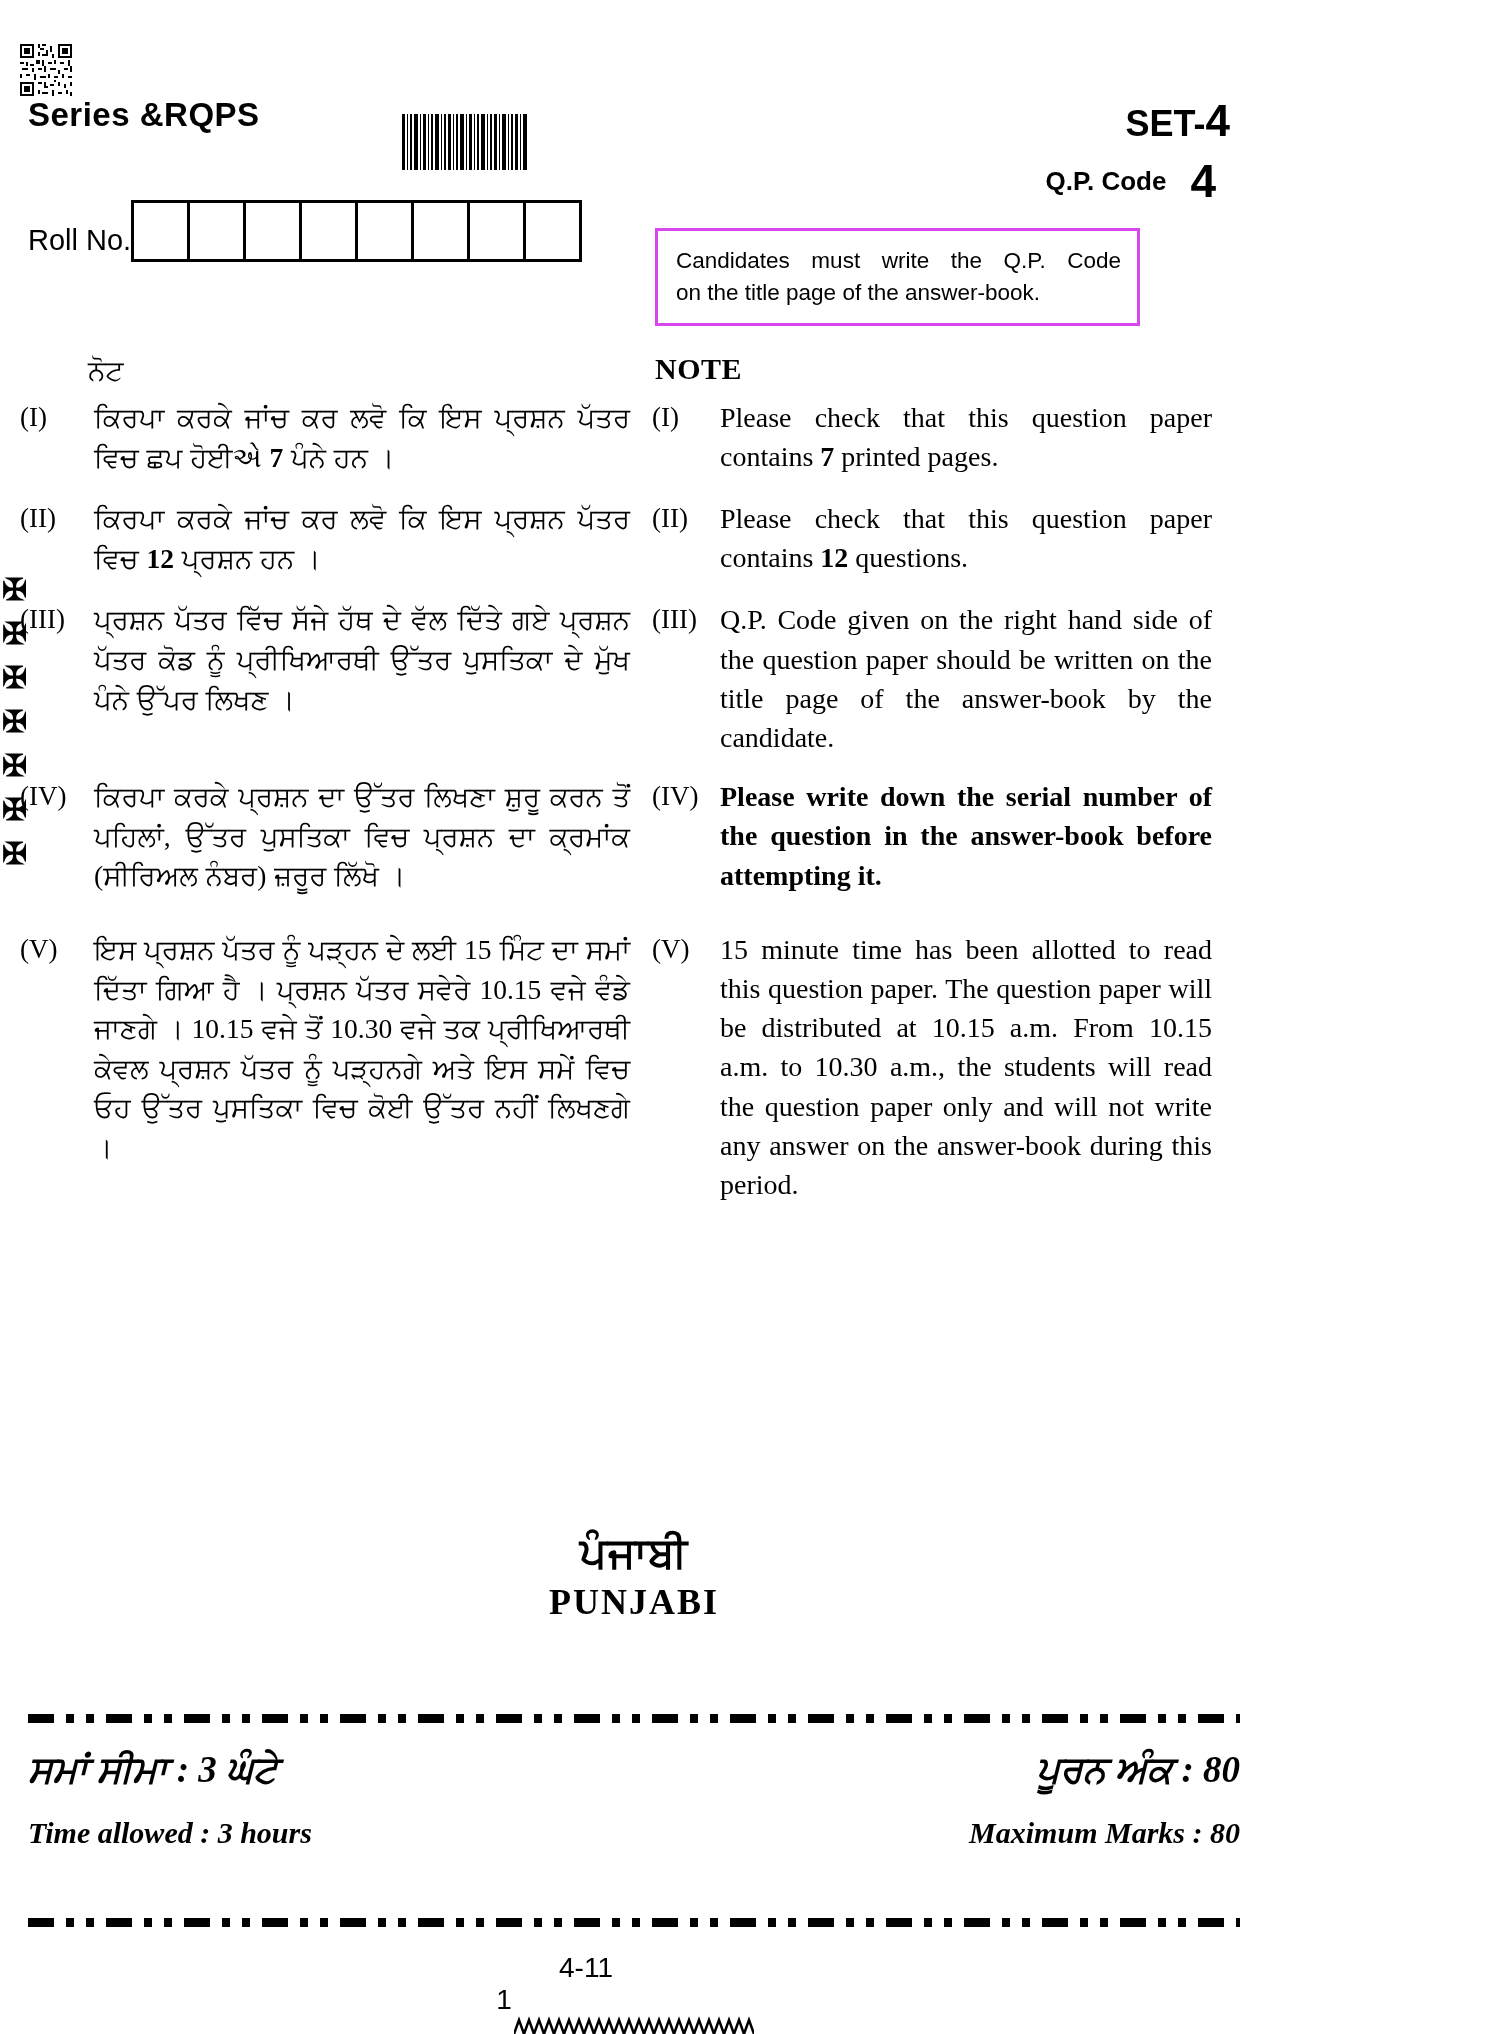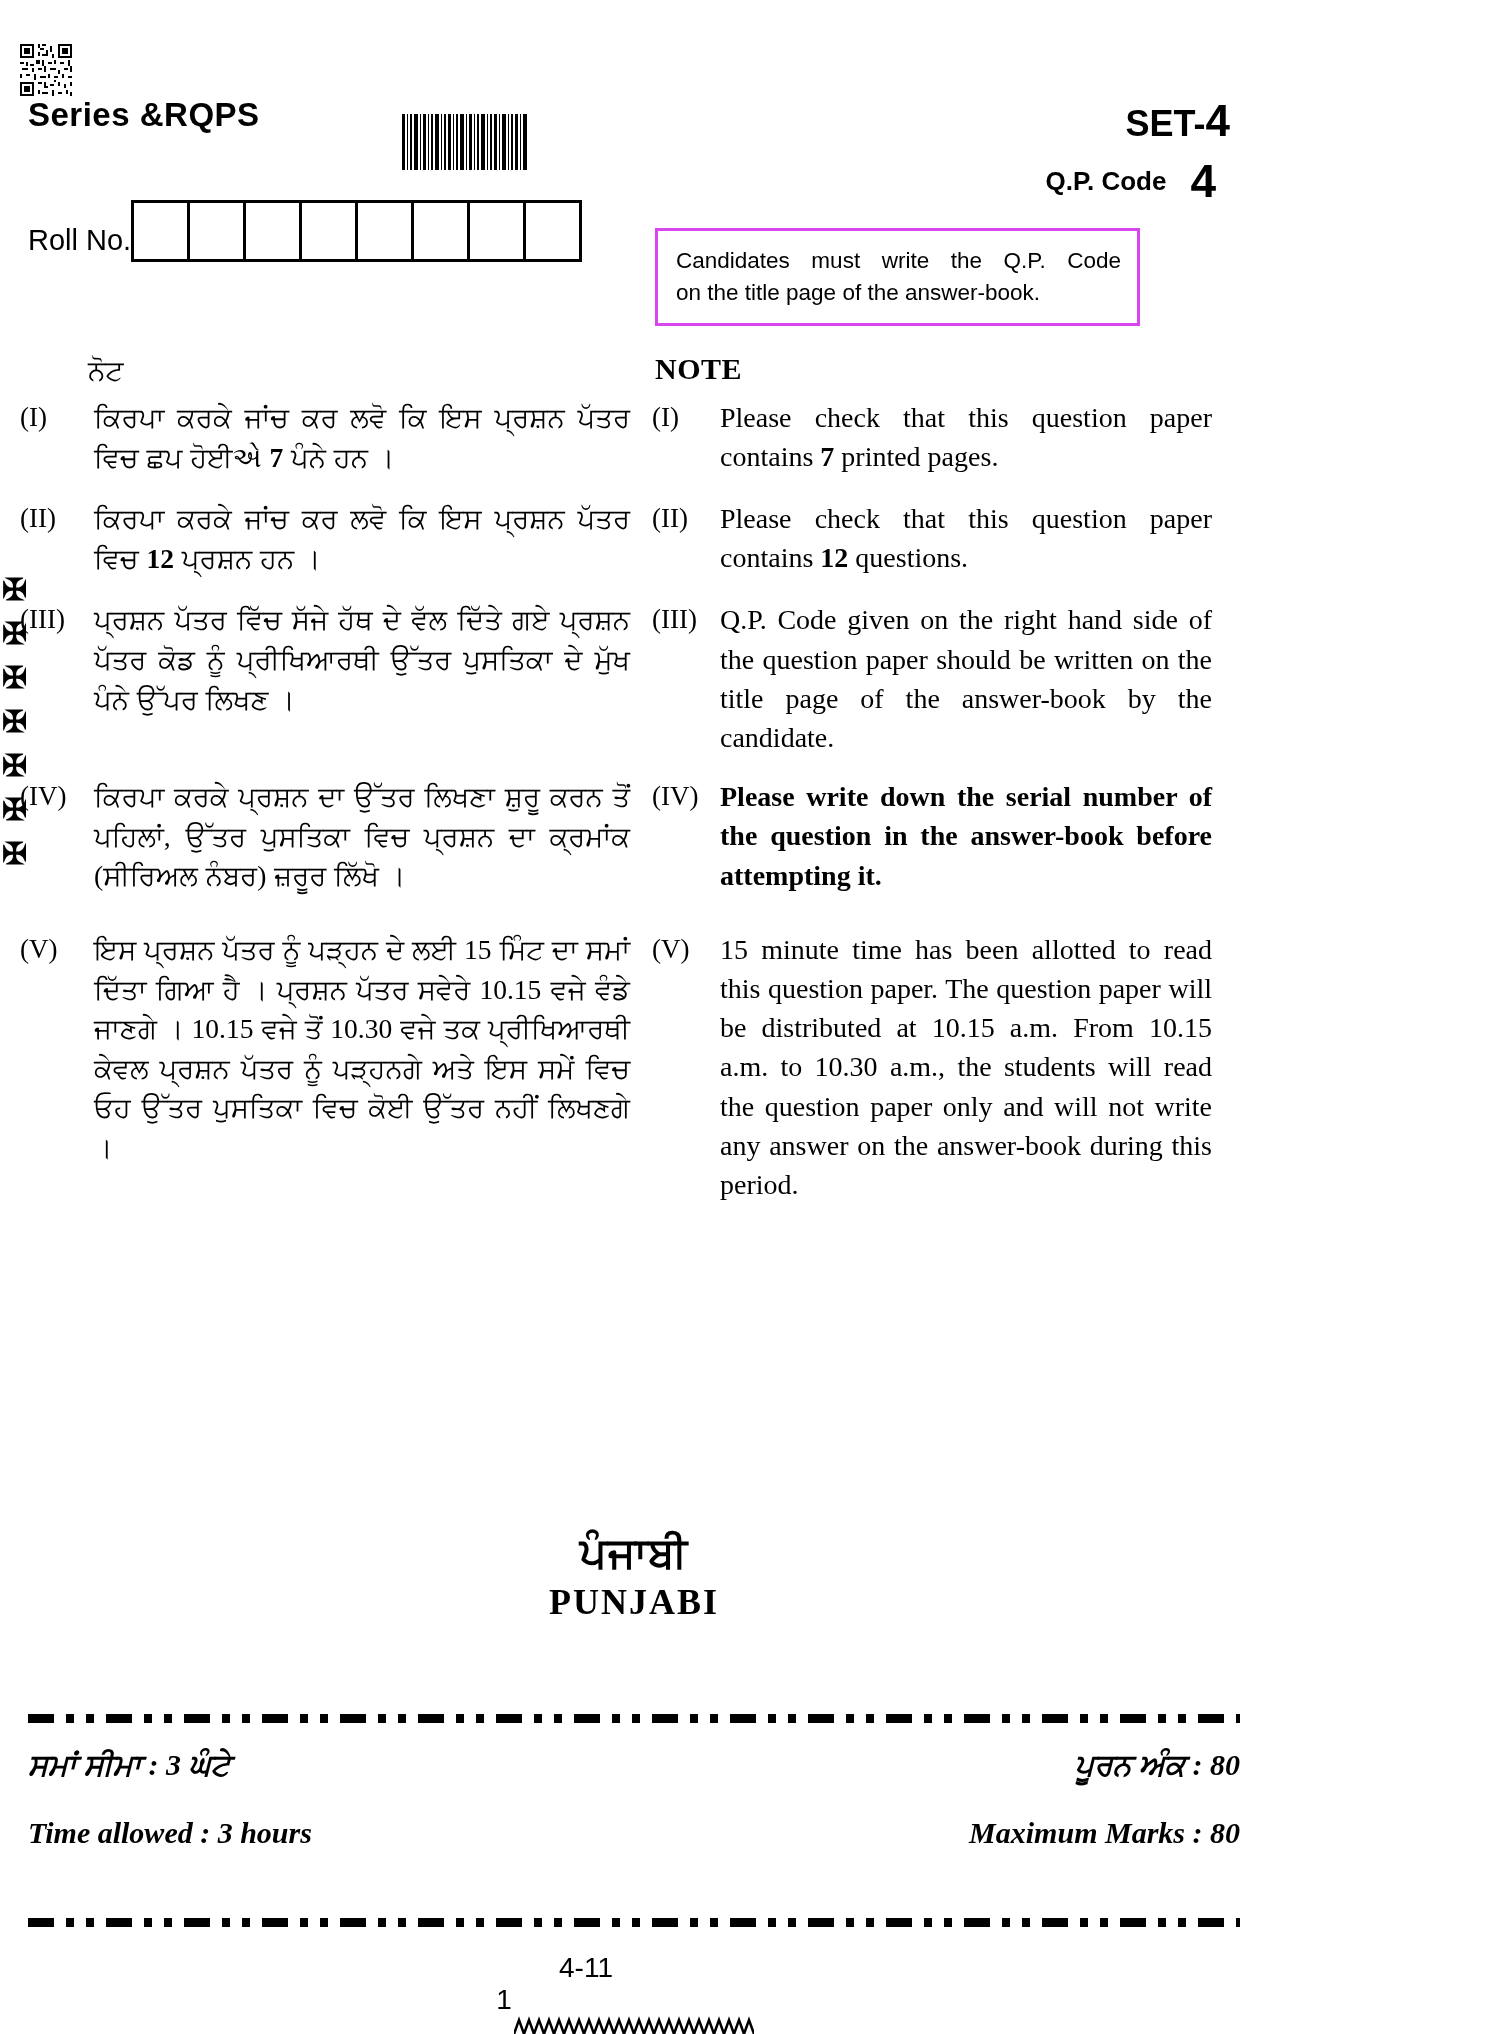--- a/index.html
+++ b/index.html
@@ -270,21 +270,21 @@
   .marks-row {
     position: absolute;
     left: 28px;
     right: 28px;
     font-style: italic;
     font-weight: bold;
     font-family: "Liberation Serif", serif;
     display: flex;
     justify-content: space-between;
   }
-  .marks-row.pa { top: 1748px; font-size: 30px; font-style: italic; }
+  .marks-row.pa { top: 1748px; font-size: 37px; font-style: italic; }
   .marks-row.en { top: 1816px; font-size: 30px; }
 
   
   .footer {
     position: absolute;
     left: 28px;
     right: 28px;
     top: 1952px;
     font-family: "Liberation Sans", sans-serif;
     font-size: 28px;

